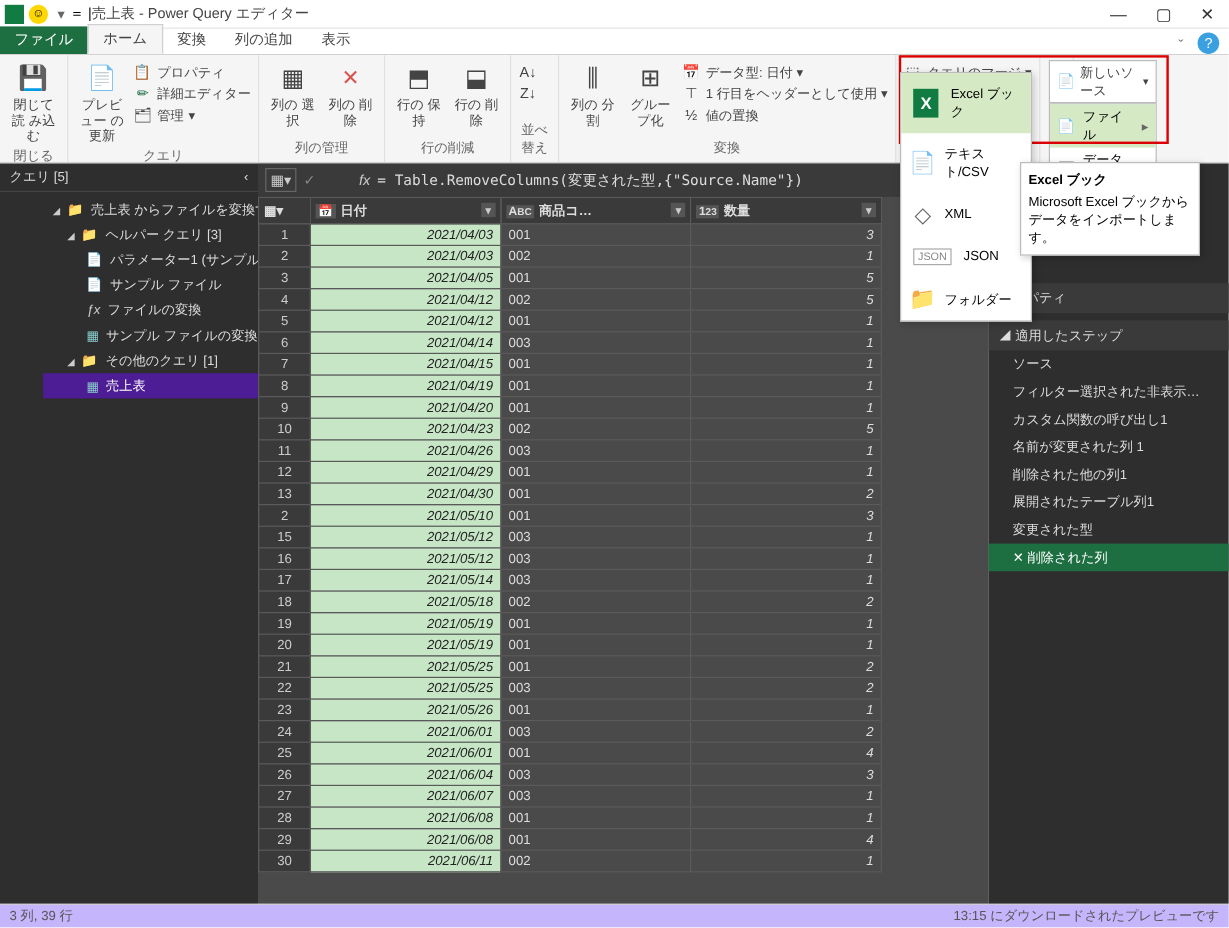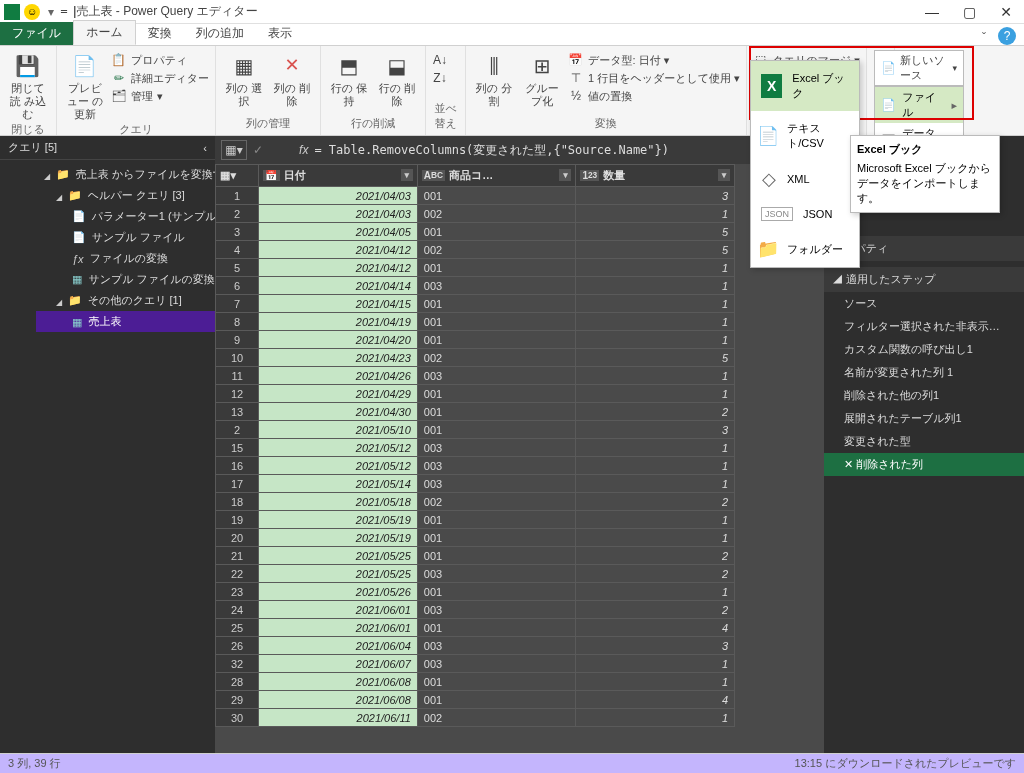--- a/index.html
+++ b/index.html
@@ -562,21 +562,21 @@
               <td class="code">001</td>
               <td class="qty">4</td>
             </tr>
             <tr>
               <td class="rn">26</td>
               <td class="dt">2021/06/04</td>
               <td class="code">003</td>
               <td class="qty">3</td>
             </tr>
             <tr>
-              <td class="rn">32</td>
+              <td class="rn">27</td>
               <td class="dt">2021/06/07</td>
               <td class="code">003</td>
               <td class="qty">1</td>
             </tr>
             <tr>
               <td class="rn">28</td>
               <td class="dt">2021/06/08</td>
               <td class="code">001</td>
               <td class="qty">1</td>
             </tr>

